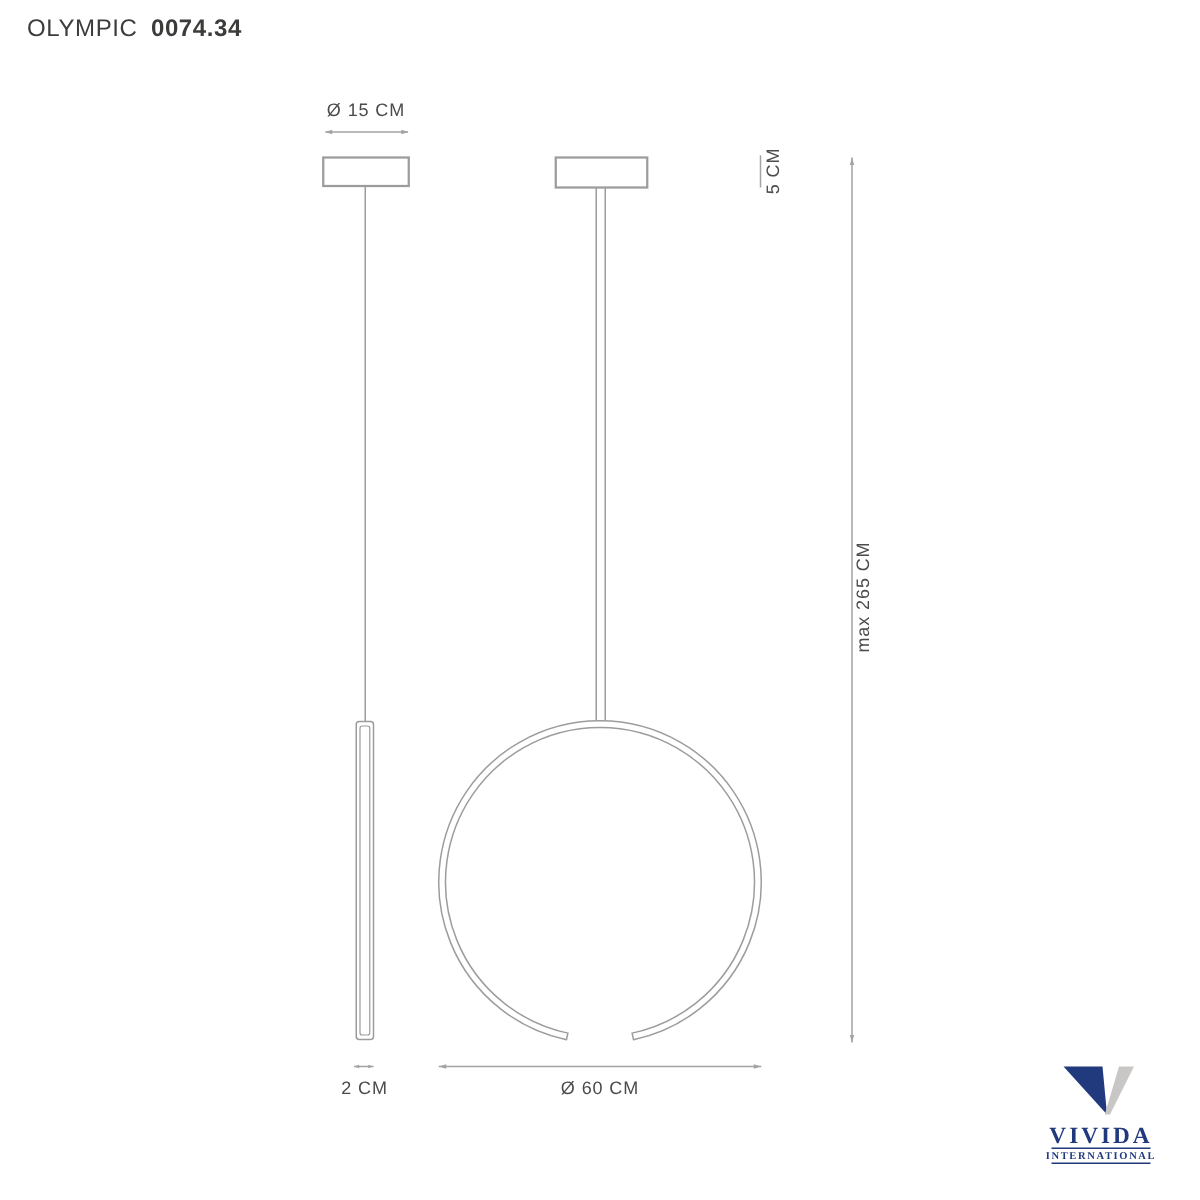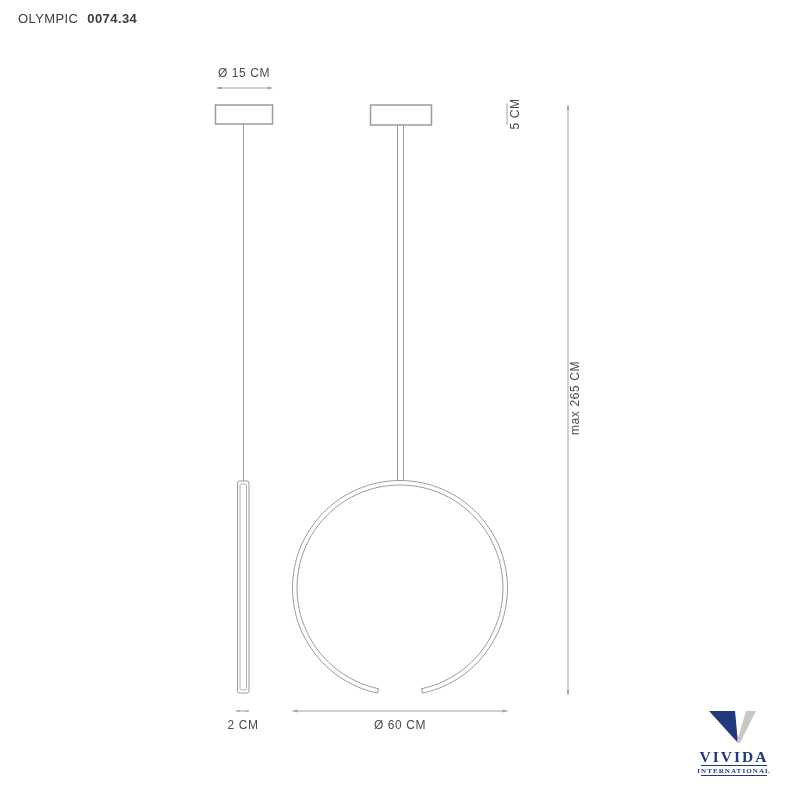--- a/index.html
+++ b/index.html
@@ -12,21 +12,21 @@
   html,body{margin:0;padding:0;background:#ffffff;}
   #canvas{
     position:relative;
     width:800px;height:800px;
     background:#ffffff;
     font-family:"Liberation Sans",sans-serif;
     overflow:hidden;
   }
   #header{
     position:absolute;left:18px;top:11px;
-    font-size:13px;letter-spacing:.4px;color:#3c3c3a;
+    font-size:16px;letter-spacing:.4px;color:#3c3c3a;
   }
   #header .code{font-weight:bold;margin-left:9px;}
   svg text{
     font-family:"Liberation Sans",sans-serif;
     font-size:12px;letter-spacing:.6px;
     fill:var(--label-text);
   }
   .dline{stroke:var(--drawing-line);fill:none;}
   .dfill{stroke:var(--drawing-line);fill:#ffffff;}
   .dim{stroke:var(--dimension-line);stroke-width:1;fill:none;}

